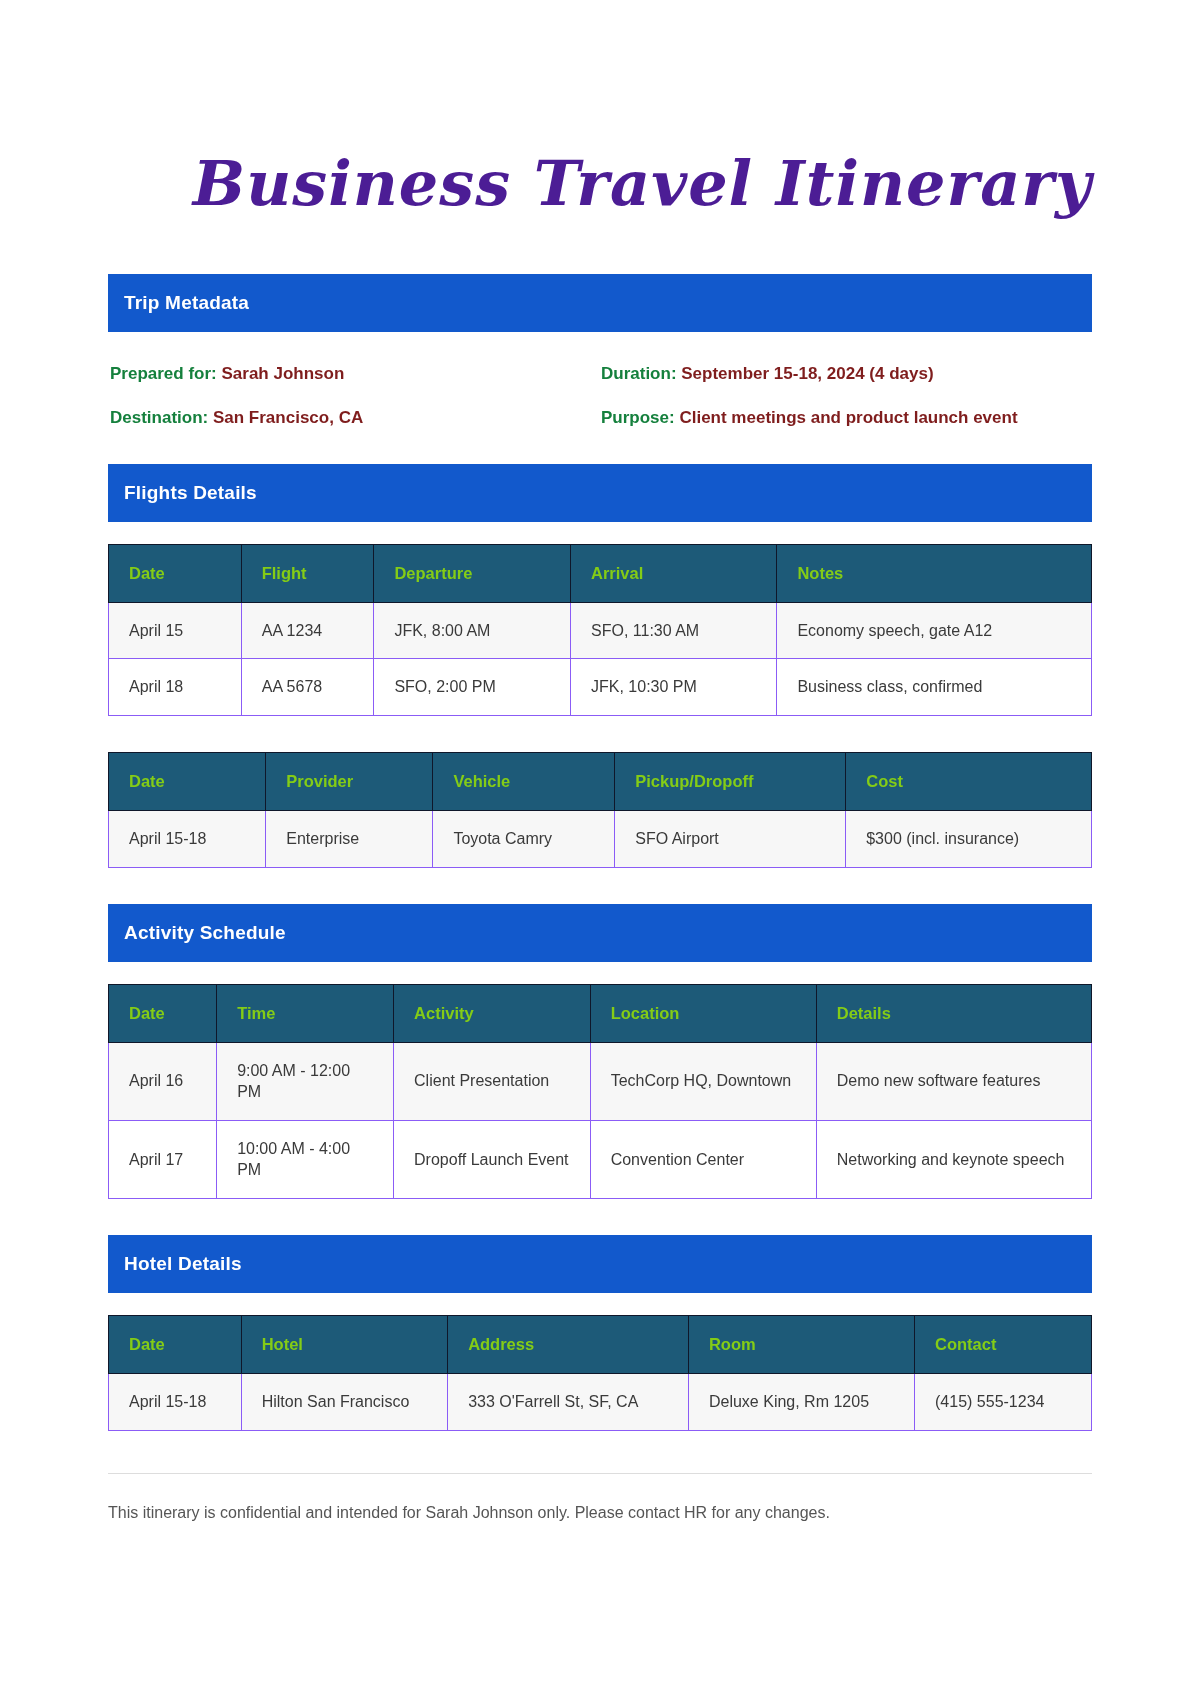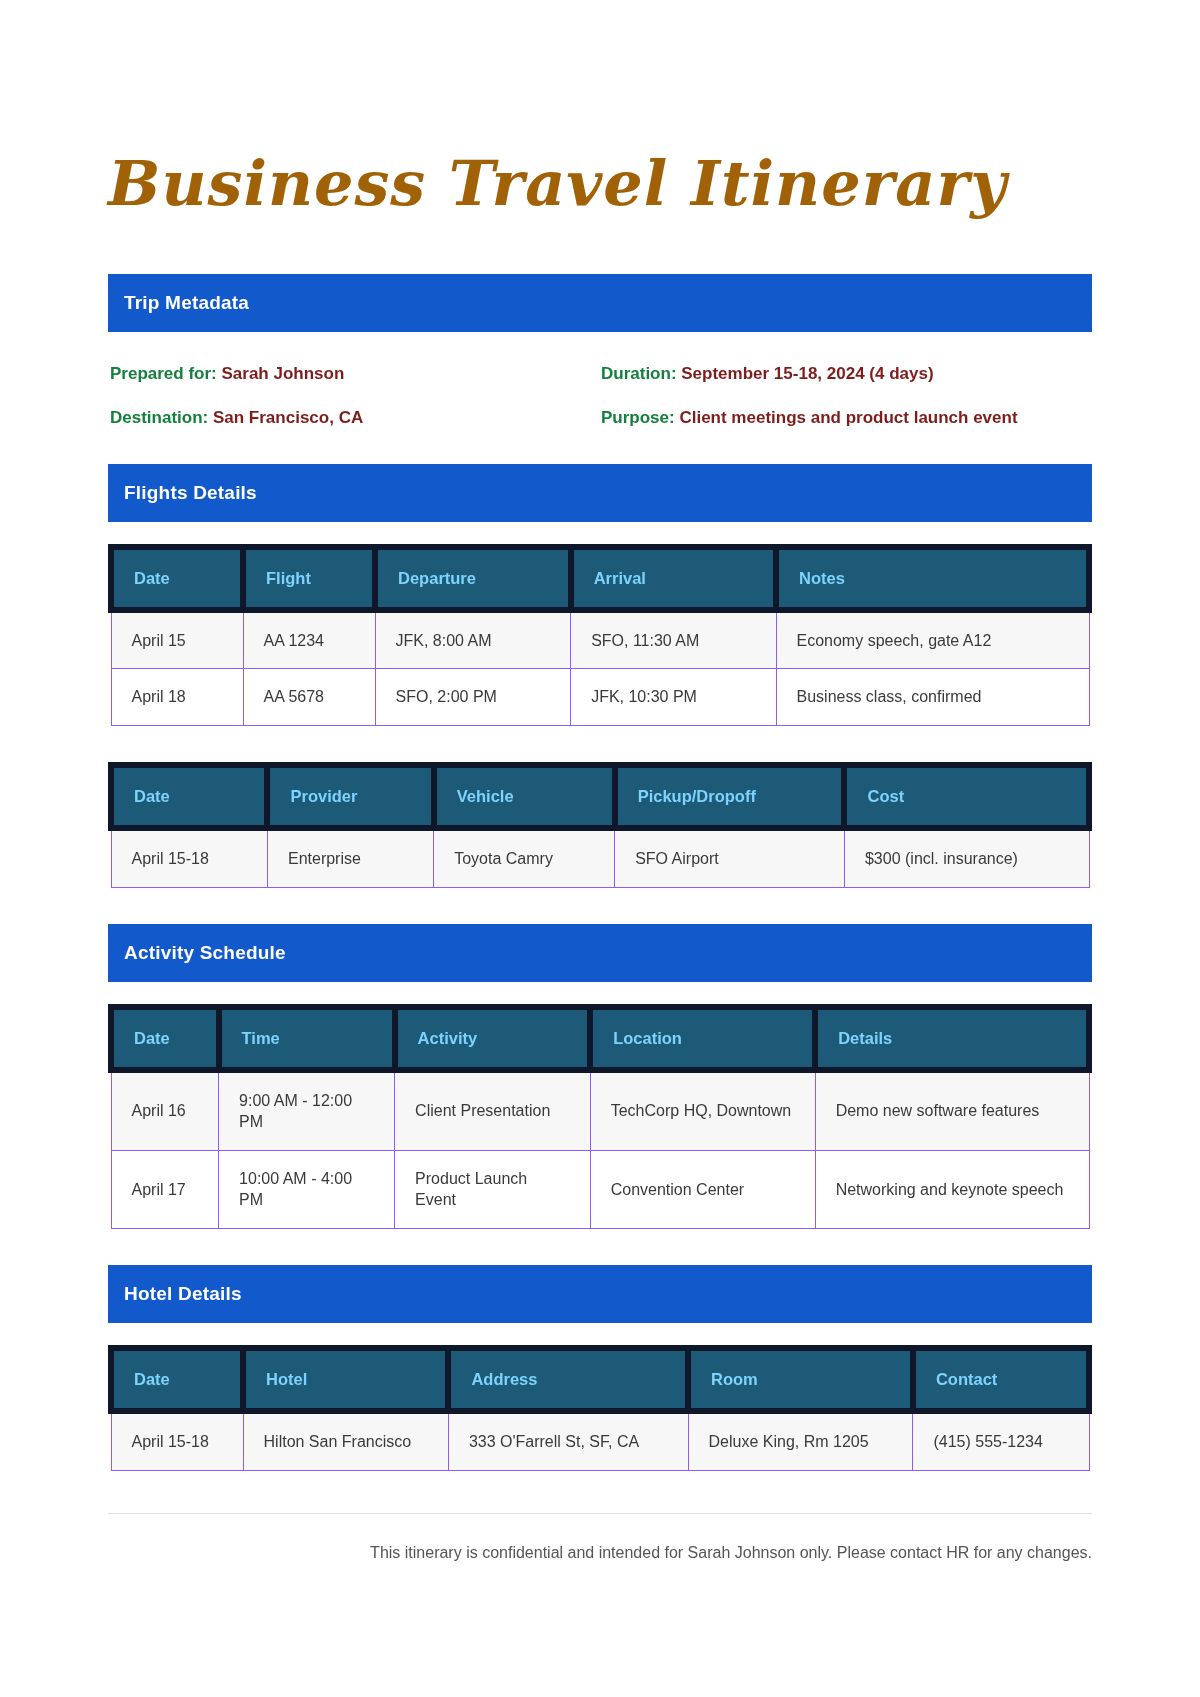--- a/index.html
+++ b/index.html
@@ -18,23 +18,23 @@
     width: 1200px;
     min-height: 1697px;
     box-sizing: border-box;
     padding: 150px 108px 40px 108px;
     position: relative;
   }
   .doc-title {
     font-family: "DejaVu Serif", serif;
     font-style: italic;
     font-weight: bold;
-    color: #a16207;
+    color: #4c1d95;
     font-size: 62px;
-    text-align: left;
+    text-align: right;
     letter-spacing: 1px;
     margin: 0 0 56px 0;
     line-height: 1.1;
   }
   .section-bar {
     background: #1259cc;
     color: #ffffff;
     font-size: 19px;
     font-weight: bold;
     padding: 18px 16px;
@@ -63,46 +63,46 @@
   }
   table {
     width: 100%;
     border-collapse: collapse;
     margin: 22px 0 36px 0;
     font-size: 16px;
     table-layout: fixed;
   }
   thead th {
     background: #1d5a78;
-    color: #7dd3fc;
+    color: #84cc16;
     font-weight: bold;
     text-align: left;
     padding: 19px 20px;
     font-size: 16.5px;
-    border: 6px solid #0f172a;
+    border: 1px solid #0f172a;
     vertical-align: middle;
   }
   tbody td {
     padding: 17px 20px;
     border: 1px solid #8b5cf6;
     color: #3a3a3a;
     vertical-align: middle;
     line-height: 1.35;
   }
   tbody tr:nth-child(odd) td {
     background: #f7f7f7;
   }
   tbody tr:nth-child(even) td {
     background: #ffffff;
   }
   .footer {
     margin-top: 42px;
     border-top: 1px solid #dddddd;
     padding-top: 30px;
-    text-align: right;
+    text-align: left;
     font-size: 16px;
     color: #555555;
   }
 </style>
 </head>
 <body>
 
 <div class="page">
 
   <h1 class="doc-title">Business Travel Itinerary</h1>
@@ -214,21 +214,21 @@
       <tr>
         <td>April 16</td>
         <td>9:00 AM - 12:00 PM</td>
         <td>Client Presentation</td>
         <td>TechCorp HQ, Downtown</td>
         <td>Demo new software features</td>
       </tr>
       <tr>
         <td>April 17</td>
         <td>10:00 AM - 4:00 PM</td>
-        <td>Product Launch Event</td>
+        <td>Dropoff Launch Event</td>
         <td>Convention Center</td>
         <td>Networking and keynote speech</td>
       </tr>
     </tbody>
   </table>
 
   <div class="section-bar">Hotel Details</div>
   <table>
     <colgroup>
       <col style="width:13.5%">

